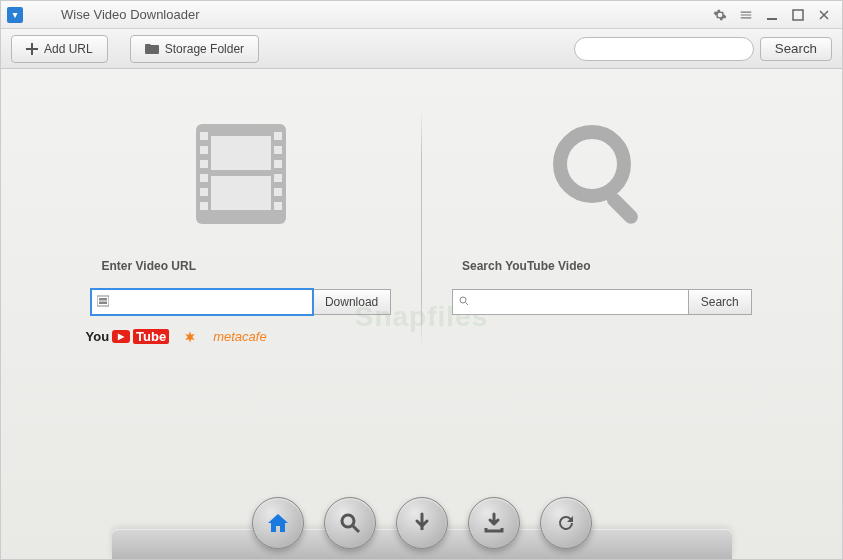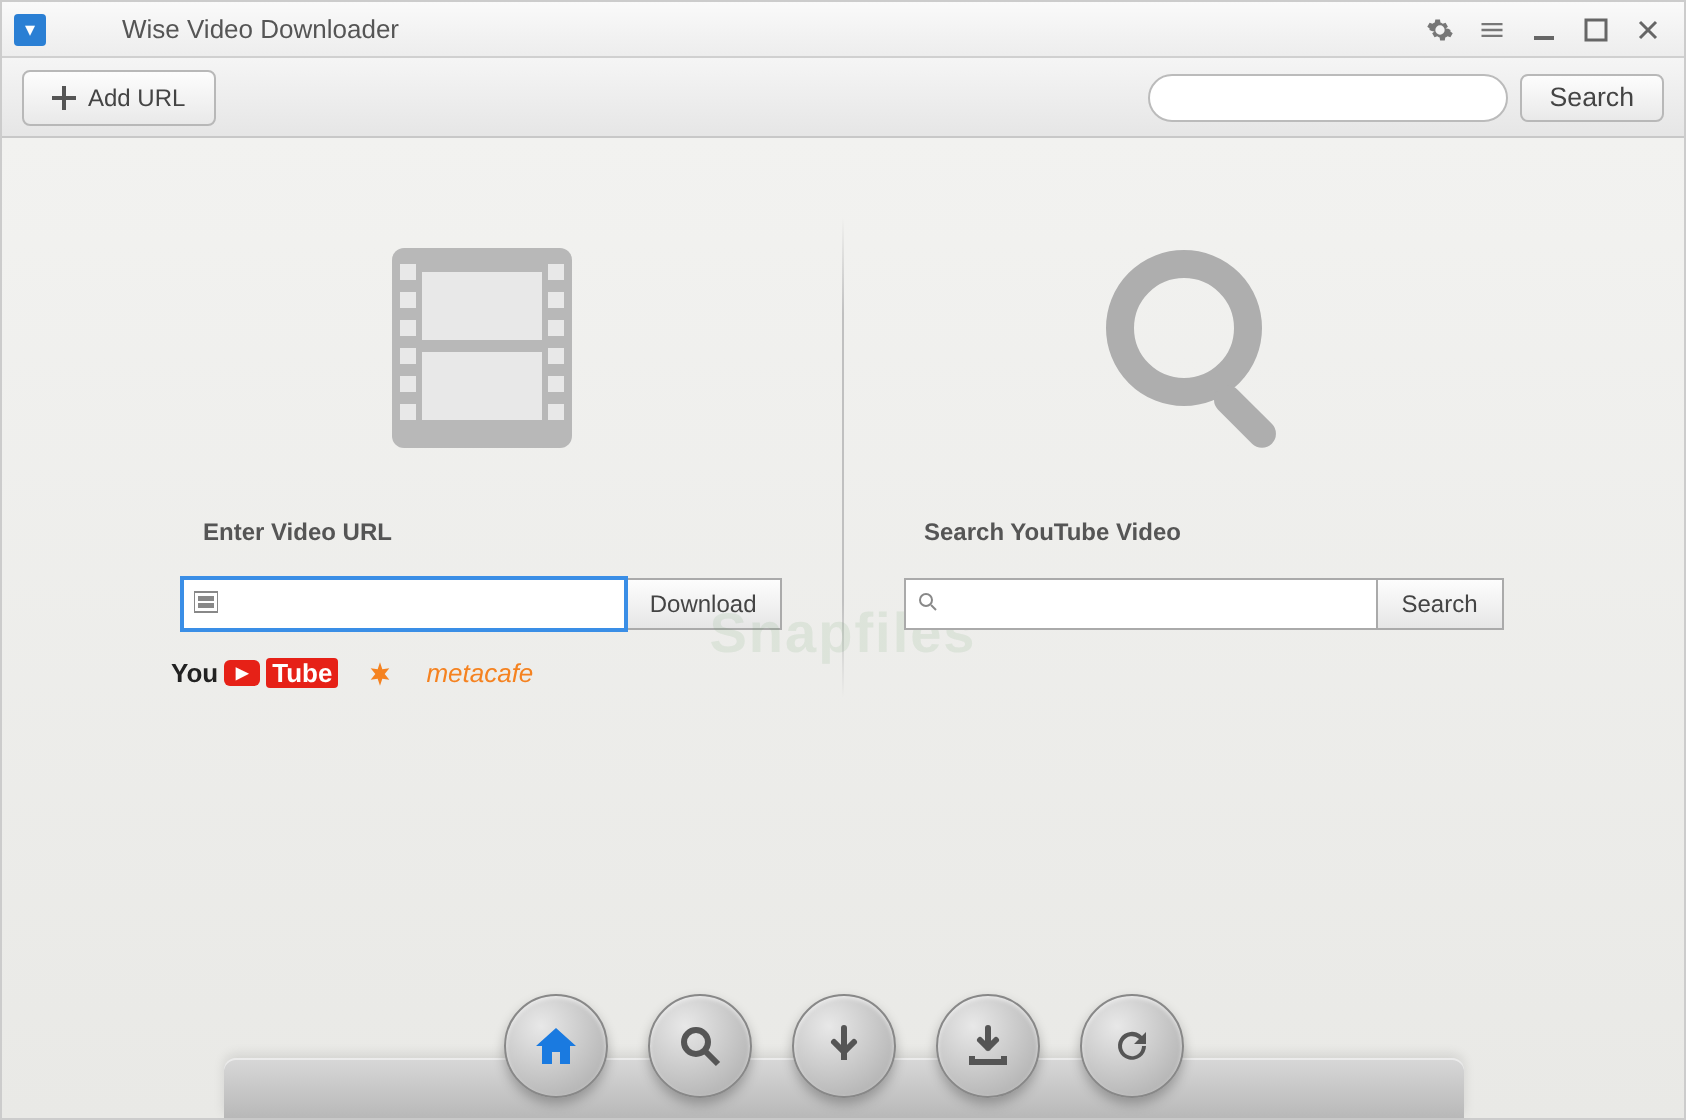--- a/index.html
+++ b/index.html
@@ -312,20 +312,26 @@
         </svg>
     </span>
   </div>
 
   <div class="toolbar">
     <button class="tool-btn">
       <svg width="12" height="12" viewBox="0 0 12 12">
           <path d="M5 0h2v5h5v2H7v5H5V7H0V5h5z" fill="#555"></path>
         </svg>
       <span>Add URL</span>
+    </button>
+    <button class="tool-btn">
+      <svg width="14" height="12" viewBox="0 0 14 12">
+          <path d="M0 2a1 1 0 011-1h4l1 1h7a1 1 0 011 1v7a1 1 0 01-1 1H1a1 1 0 01-1-1z" fill="#666"></path>
+        </svg>
+      <span>Storage Folder</span>
     </button>
     <div class="search-wrap">
       <div class="search-group">
         <span class="sicon">
           <svg width="14" height="14" viewBox="0 0 24 24">
               <circle cx="10" cy="10" r="6" fill="none" stroke="#999" stroke-width="2"></circle>
               <path d="M15 15l5 5" stroke="#999" stroke-width="2"></path>
             </svg>
         </span>
         <input class="search-field" value="" style="">

